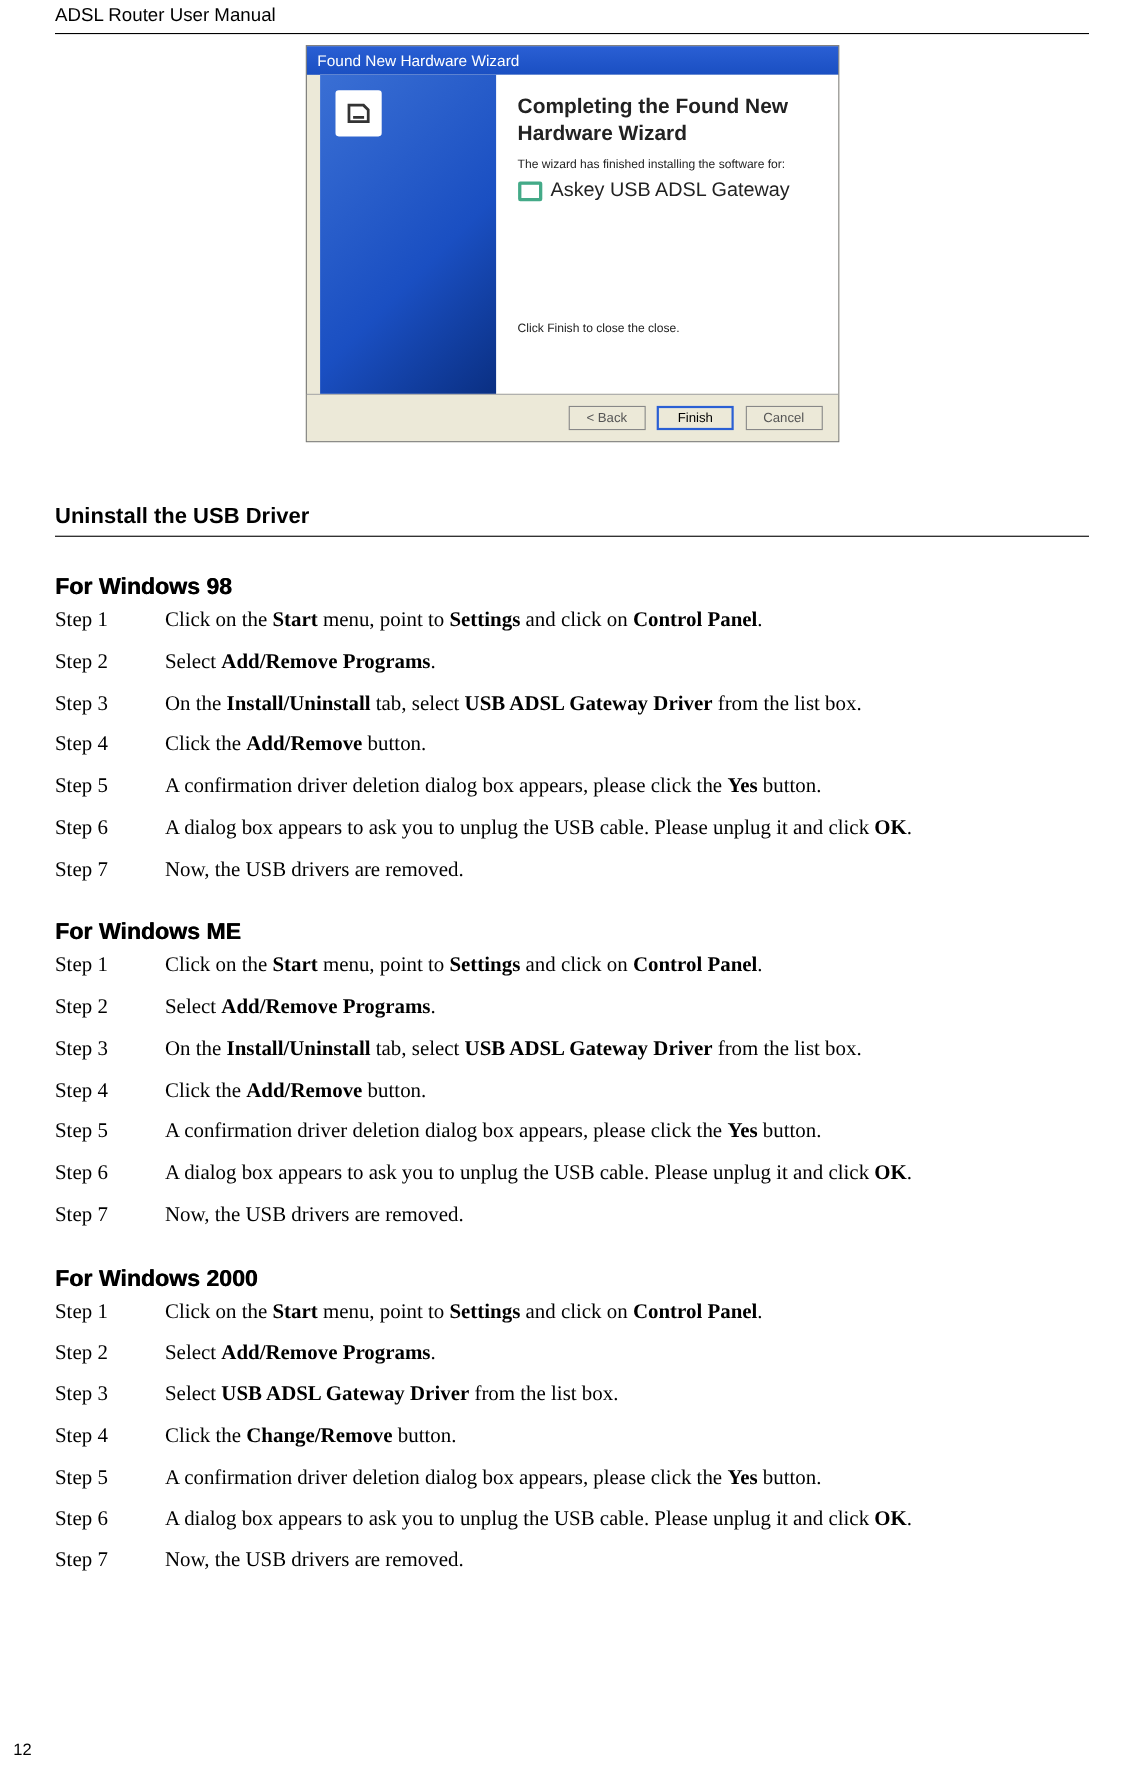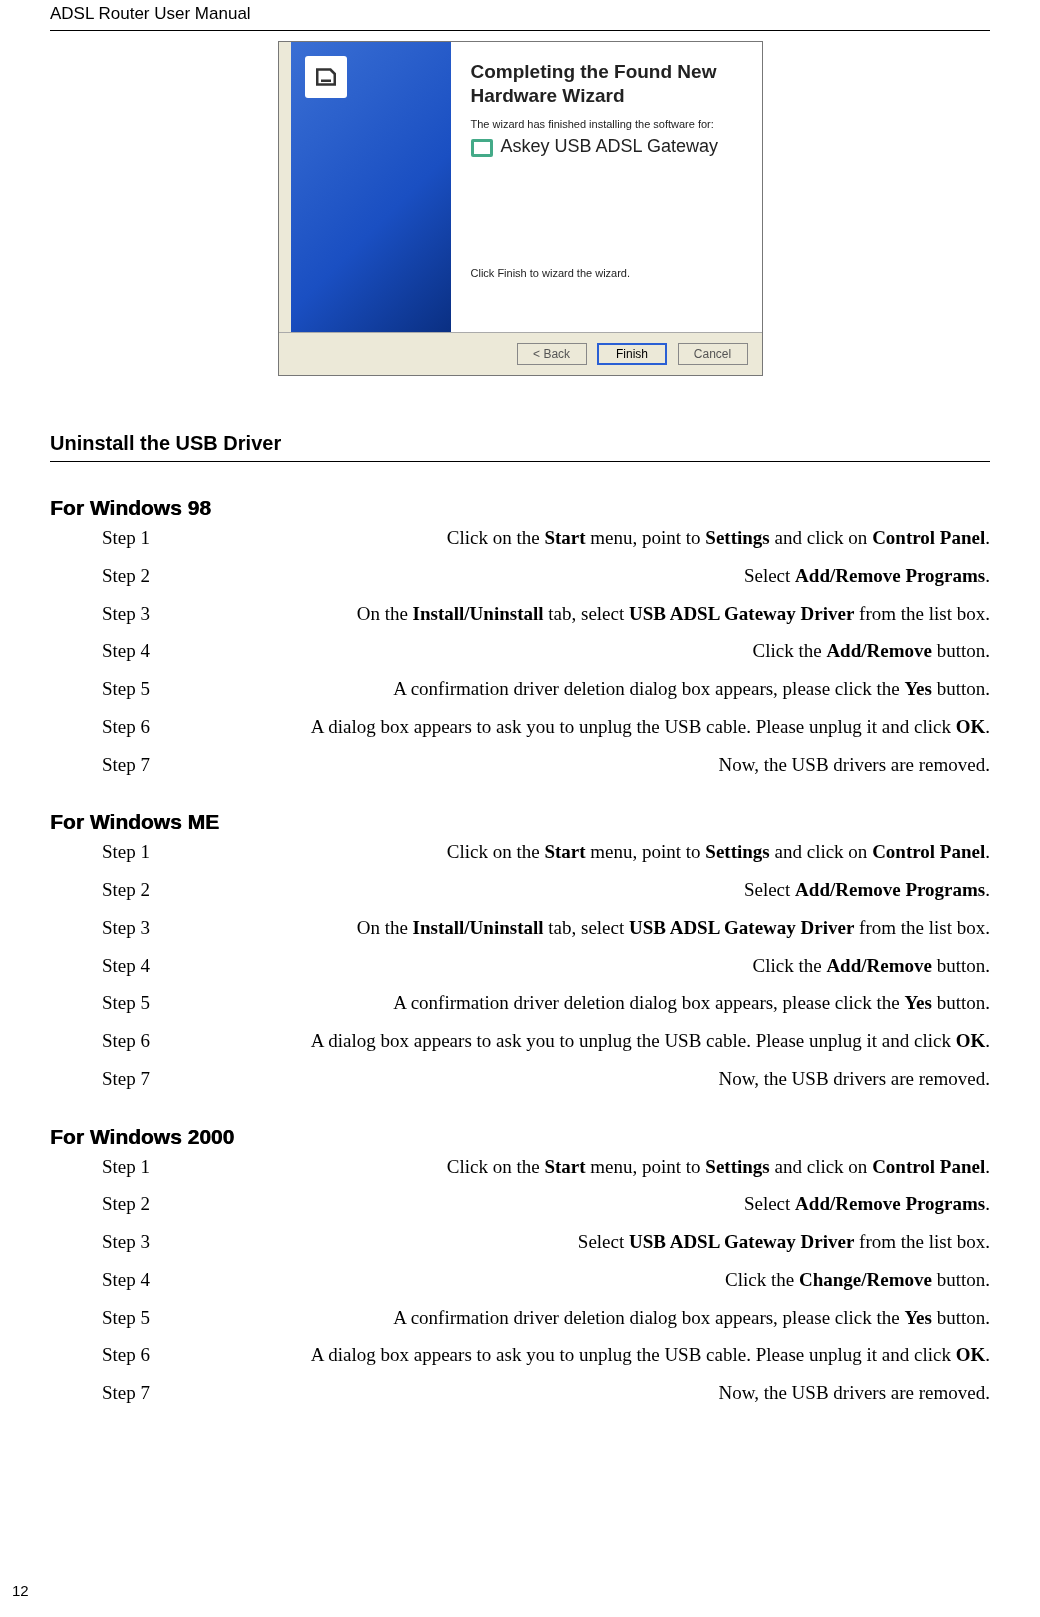--- a/index.html
+++ b/index.html
@@ -69,53 +69,54 @@
       font-size: 20px; font-weight: bold;
       border-bottom: 1.5px solid #000;
       margin-top: 56px; padding-bottom: 6px;
     }
     .sub-heading {
       font-family: Liberation Sans, sans-serif;
       font-size: 21px; font-weight: bold;
       margin-top: 34px; margin-bottom: 6px;
       text-shadow: 0.5px 0 0 #000;
     }
-    .steps { width: 100%; text-align: right; }
+    .steps { width: 100%; }
     .step-row { display: flex; margin-bottom: 14px; font-size: 19px; line-height: 1.25; }
     .step-label { width: 100px; flex-shrink: 0; }
     .step-body { flex: 1; }
     .b { font-weight: bold; }
     .page-num {
       position: absolute; bottom: 18px; left: 12px;
       font-family: Verdana, Geneva, sans-serif; font-size: 15px;
     }
   </style>
 </head>
 <body>
 
 <div class="header">ADSL Router User Manual</div>
 
 <div class="wizard-wrap">
   <div class="wizard">
+    <div class="wiz-title">Found New Hardware Wizard</div>
     <div class="wiz-body">
       <div class="wiz-left">
         <div class="wiz-left-icon">
           <svg viewBox="0 0 24 24">
               <path fill="#333" d="M4 5h12l4 4v10H4z M6 7v10h12V10l-3-3z M8 14h8v2H8z"></path>
             </svg>
         </div>
       </div>
       <div class="wiz-right">
         <div class="wiz-h1">Completing the Found New Hardware Wizard</div>
         <div class="wiz-sub">The wizard has finished installing the software for:</div>
         <div class="wiz-dev">
           <span class="wiz-dev-icon"></span>
           <span>Askey USB ADSL Gateway</span>
         </div>
-        <div class="wiz-finish-note">Click Finish to wizard the wizard.</div>
+        <div class="wiz-finish-note">Click Finish to close the close.</div>
       </div>
     </div>
     <div class="wiz-btns">
       <span class="wiz-btn">&lt; Back</span>
       <span class="wiz-btn primary">Finish</span>
       <span class="wiz-btn">Cancel</span>
     </div>
   </div>
 </div>
 

